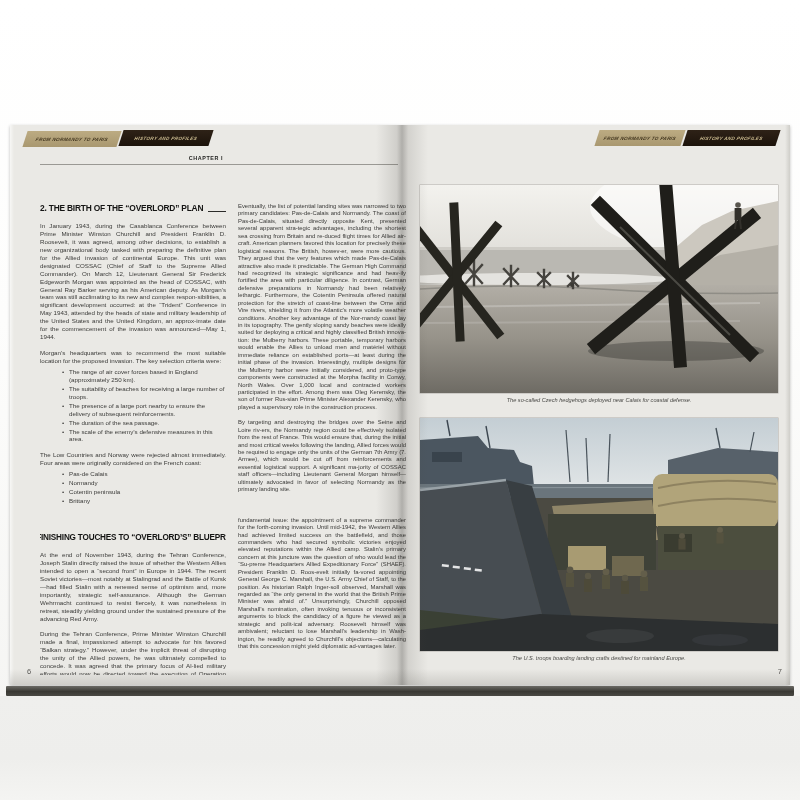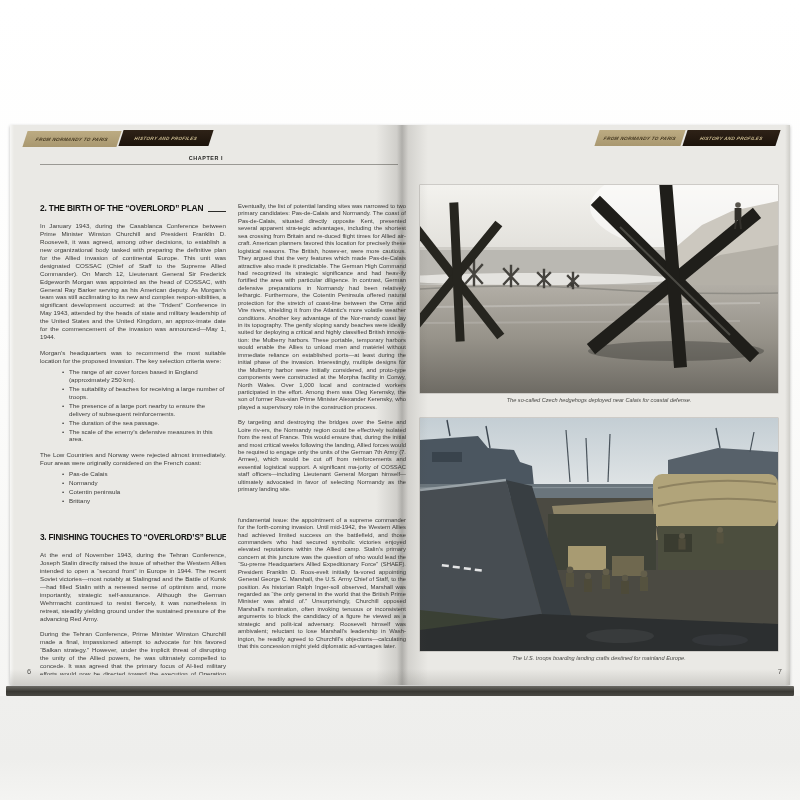--- a/index.html
+++ b/index.html
@@ -37,21 +37,21 @@
   .tab span{font-size:4.6px;font-weight:bold;font-style:italic;letter-spacing:.35px;white-space:nowrap;}
   .tab-tan{background:linear-gradient(180deg,#bcab82,#a99870);}
   .tab-tan span{color:#41351e;}
   .tab-dark{background:linear-gradient(180deg,#2e2217,#1c130b);}
   .tab-dark span{color:#cbbb90;}
 
   .chapter-label{position:absolute;left:0;top:30px;width:392px;text-align:center;font-size:5.4px;font-weight:bold;letter-spacing:.6px;color:#1f1f1d;}
   .chapter-rule{position:absolute;left:30px;top:39px;width:358px;border-top:1px solid #9a9994;height:0;}
 
   
-  .sec-heading{display:flex;align-items:flex-end;color:#141413;font-weight:bold;font-size:8.4px;letter-spacing:-.2px;white-space:nowrap;margin:0 0 9px 0;}
+  .sec-heading{display:flex;align-items:flex-end;color:#141413;font-weight:bold;font-size:8.4px;letter-spacing:-.2px;white-space:nowrap;margin:0 0 9px 0;justify-content:center;}
   .sec-heading .hrule{flex:1;border-bottom:1px solid #2b2b29;margin:0 0 1px 5px;min-width:6px;}
   .col{position:absolute;top:78px;height:472px;overflow:hidden;}
   .col1{left:30px;width:186px;}
   .col2{left:228px;width:168px;}
   .body, .bullet{font-size:6.2px;line-height:1.28;color:#3a3a38;text-align:justify;margin:0 0 2px 0;}
   .col2 .body{font-size:5.9px;line-height:1.26;}
   p.body{margin:0 0 8px 0;}
   .bullets{margin:0 0 8px 22px;}
   .bullet{position:relative;padding-left:7px;text-align:left;margin:0 0 1px 0;}
   .bullet::before{content:"•";position:absolute;left:0;top:0;color:#3a3a38;}

